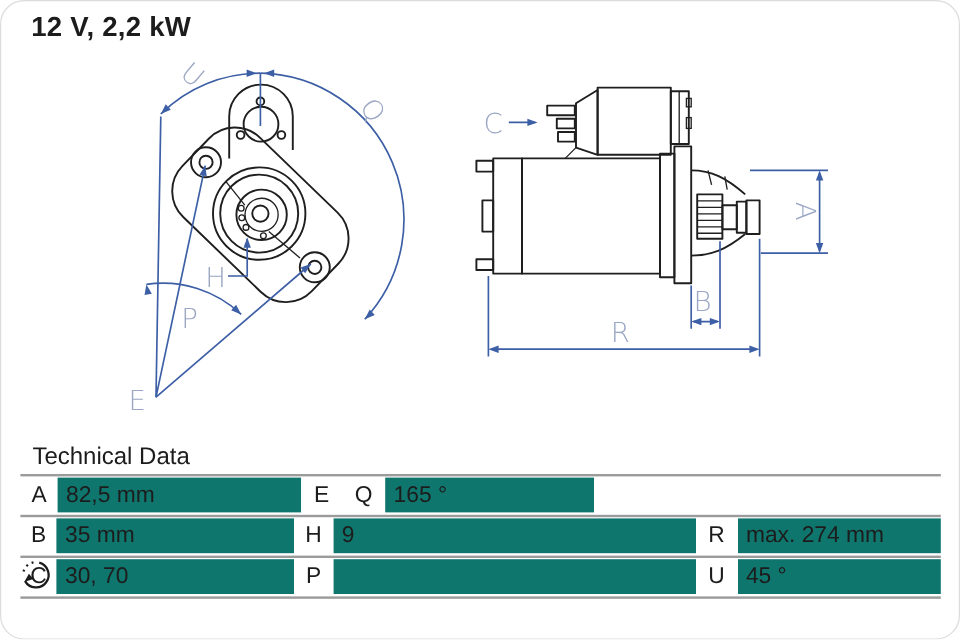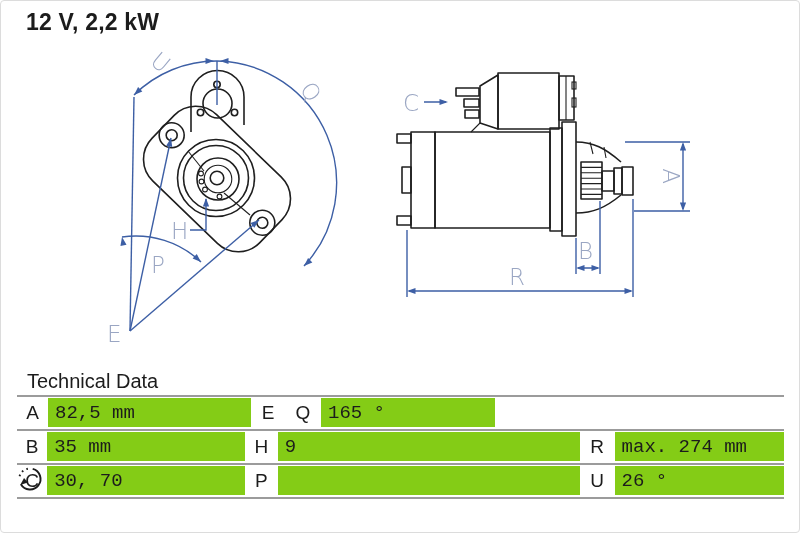--- a/index.html
+++ b/index.html
@@ -1,25 +1,25 @@
 <!DOCTYPE html>
 <html><head>
 <meta charset="utf-8">
 <style>
   html,body{margin:0;padding:0;background:#fff;}
   #stage{position:relative;width:800px;height:533px;background:#fff;overflow:hidden;
-         border:1px solid #dcdcdc;border-radius:4px;box-sizing:border-box;
+         border:1px solid #dcdcdc;border-radius:20px;box-sizing:border-box;
          font-family:"Liberation Sans",sans-serif;color:#1c1c1c;}
   .title{position:absolute;left:25px;top:8px;font-size:23px;font-weight:600;letter-spacing:.2px;}
   .heading{position:absolute;left:26px;top:369px;font-size:20px;font-weight:400;}
   svg{position:absolute;left:0;top:0;}
   .sep{position:absolute;left:16px;width:767px;height:2px;background:#9b9b9b;}
   .band{position:absolute;left:16px;width:767px;height:29px;display:flex;align-items:stretch;}
   .lab{background:#fff;display:flex;align-items:center;justify-content:center;font-size:19px;}
-  .val{background:#84cc16;display:flex;align-items:center;padding-left:7px;font-size:19px;font-family:Liberation Mono, monospace;}
+  .val{background:#0f766e;display:flex;align-items:center;padding-left:7px;font-size:19px;}
   .w-l1{width:31px}.w-v1{width:196px}.w-l2{width:34px}.w-v2{width:303px}.w-l3{width:36px}.w-v3{width:167px}
   .blue{stroke:#3d5fa5;fill:none;stroke-width:1.4;}
   .blk{stroke:#1f1f1f;fill:none;stroke-width:1.6;stroke-linejoin:round;}
   .blk-thin{stroke:#1f1f1f;fill:none;stroke-width:1.1;}
   .ah{fill:#3d5fa5;stroke:none;}
   .dimlab{fill:#9aa6c3;font-family:"DejaVu Sans",sans-serif;font-weight:200;font-size:23px;}
 </style>
 </head>
 <body>
 
@@ -164,16 +164,16 @@
     <div class="val w-v1">30, 70</div>
     <div class="lab w-l2">P</div>
     <div class="val w-v2">
       <svg width="26" height="26" viewBox="0 0 26 26">
         <path d="M15.7 2.9 A10.5 10.5 0 1 1 3.9 18.25" fill="none" stroke="#1c1c1c" stroke-width="1.9"></path>
         <path d="M2.6 10.2 A10.5 10.5 0 0 1 11 2.7" fill="none" stroke="#1c1c1c" stroke-width="1.9" stroke-dasharray="1.6 3.4"></path>
         <path d="M0 0L-7.5 -2.9L-7.5 2.9Z" transform="translate(3.2 19.1) rotate(140)" fill="#1c1c1c"></path>
       </svg>
     </div>
     <div class="lab w-l3">U</div>
-    <div class="val w-v3">26 °</div>
+    <div class="val w-v3">45 °</div>
   </div>
 
 </div>
 
 </body></html>

